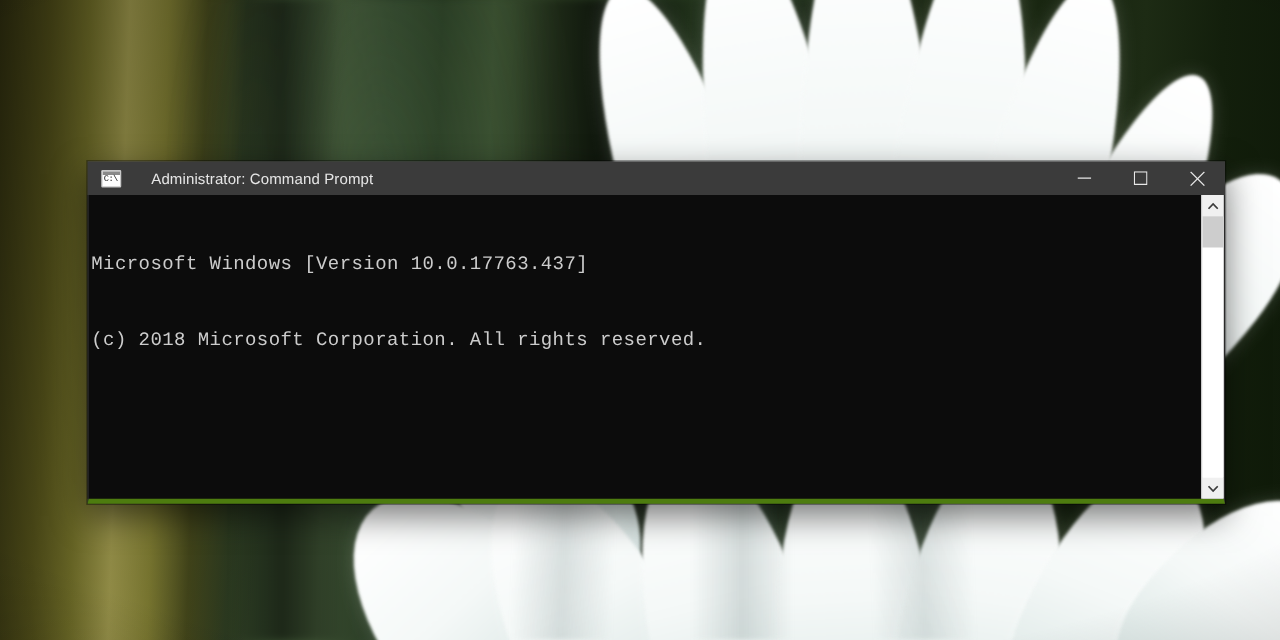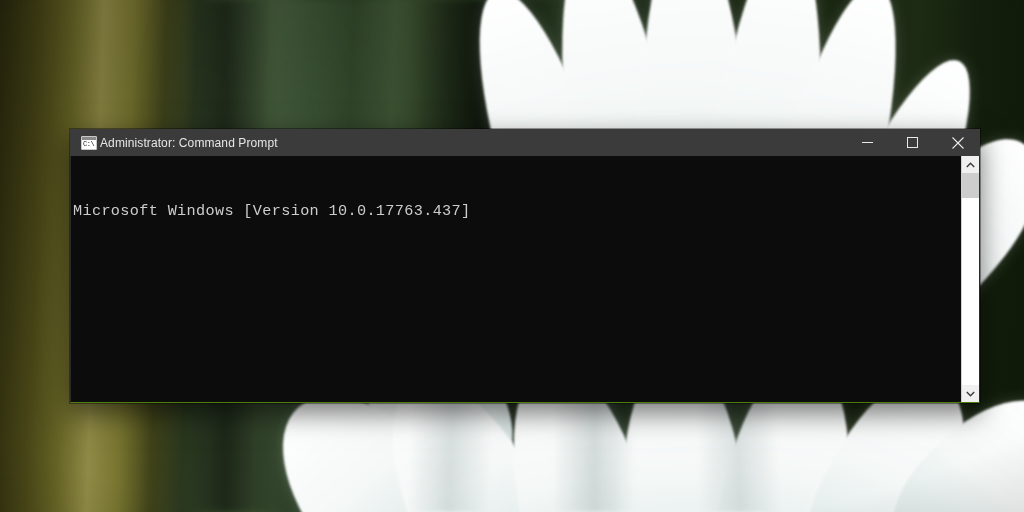--- a/index.html
+++ b/index.html
@@ -98,34 +98,34 @@
     overflow:hidden;
   }
   #cmd-icon::before {
     content:""; position:absolute; left:0; right:0; top:0; height:3px; background:#8a8a8a;
   }
   #cmd-icon .glyph {
     position:absolute; left:1px; top:3px; font-family:"Liberation Mono", monospace;
     font-size:7px; line-height:8px; color:#111; letter-spacing:-0.5px;
   }
   #title-text {
-    margin-left:3px; color:#e6e6e6; font-size:12px; letter-spacing:0.1px;
+    margin-left:24px; color:#e6e6e6; font-size:12px; letter-spacing:0.1px;
     white-space:nowrap;
   }
   #window-controls { position:absolute; right:0; top:0; height:27px; display:flex; }
   .win-btn {
     width:45px; height:27px; display:flex; align-items:center; justify-content:center;
     color:#e8e8e8;
   }
   .win-btn svg { display:block; }
 
   
   #console-body {
     position:relative; height:247px; background:#0c0c0c; overflow:hidden;
-    border-left:1px solid #2a2a2a; border-right:1px solid #2a2a2a; border-bottom:1px solid #4d7c0f;
+    border-left:1px solid #2a2a2a; border-right:1px solid #2a2a2a; border-bottom:4px solid #4d7c0f;
   }
   #console-text {
     position:absolute; left:2px; top:4px; right:22px;
     font-family:"Liberation Mono", monospace;
     font-size:15.2px; line-height:20.4px; color:#cccccc;
     white-space:pre; letter-spacing:0.35px;
   }
   #console-text .line { display:block; height:20.4px; }
 
   
@@ -193,20 +193,21 @@
             <line x1="0.5" y1="0.5" x2="11.5" y2="11.5" stroke="#e8e8e8" stroke-width="1.1"></line>
             <line x1="11.5" y1="0.5" x2="0.5" y2="11.5" stroke="#e8e8e8" stroke-width="1.1"></line>
           </svg>
         </div>
       </div>
     </div>
 
     <div id="console-body">
       <div id="console-text">
         <span class="line">Microsoft Windows [Version 10.0.17763.437]</span>
+        <span class="line">(c) 2018 Microsoft Corporation. All rights reserved.</span>
         <span class="line"></span>
         
         
         
         
         
       </div>
 
       <div id="console-scrollbar">
         <div class="sb-arrow">

